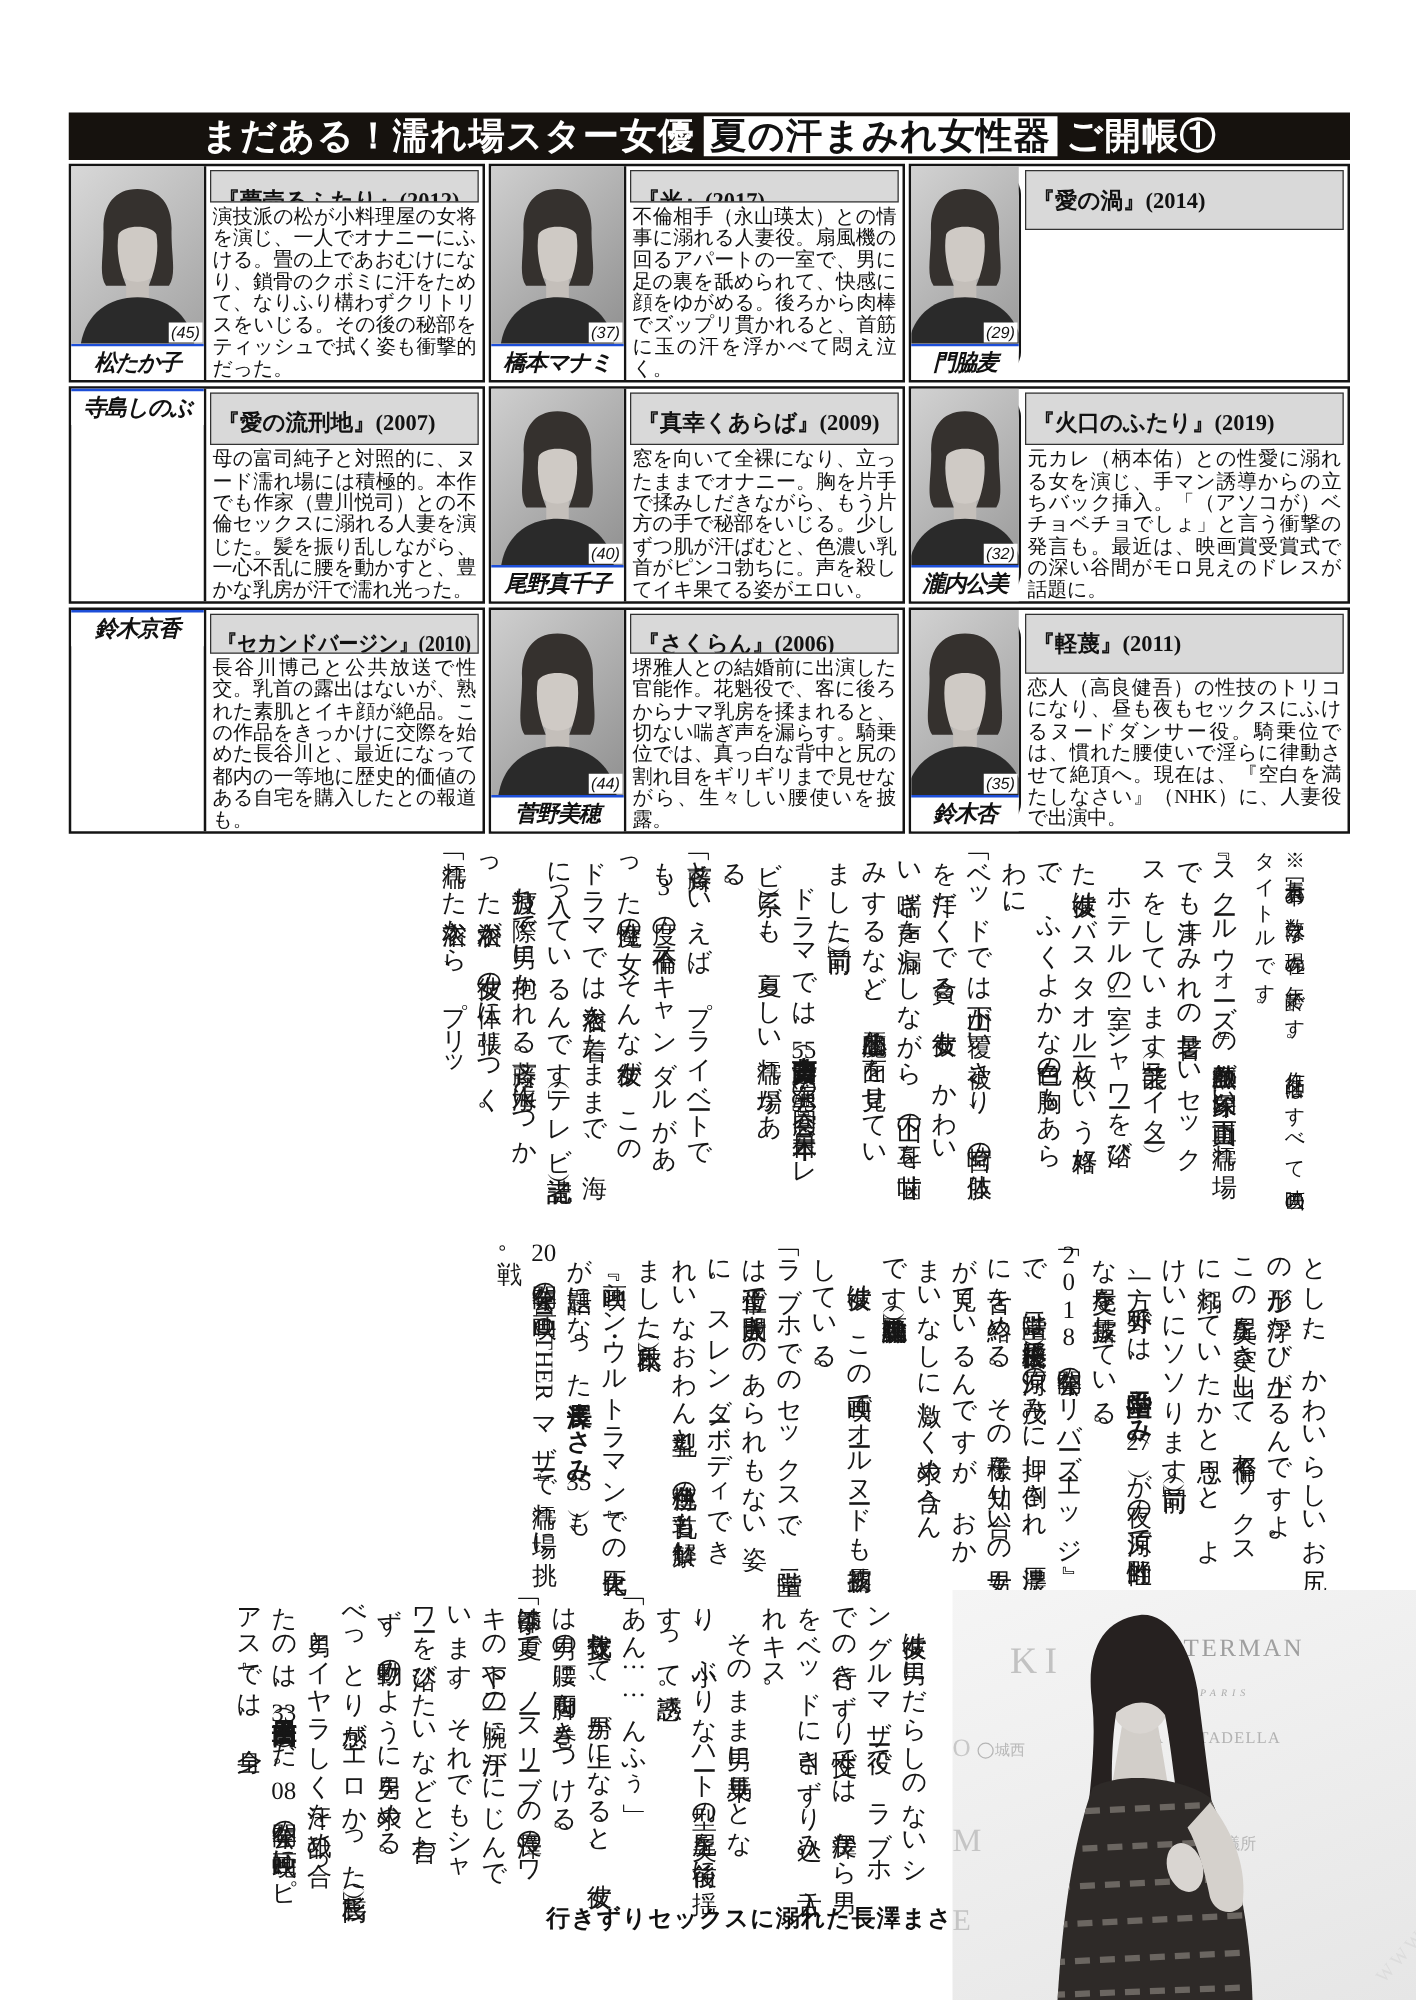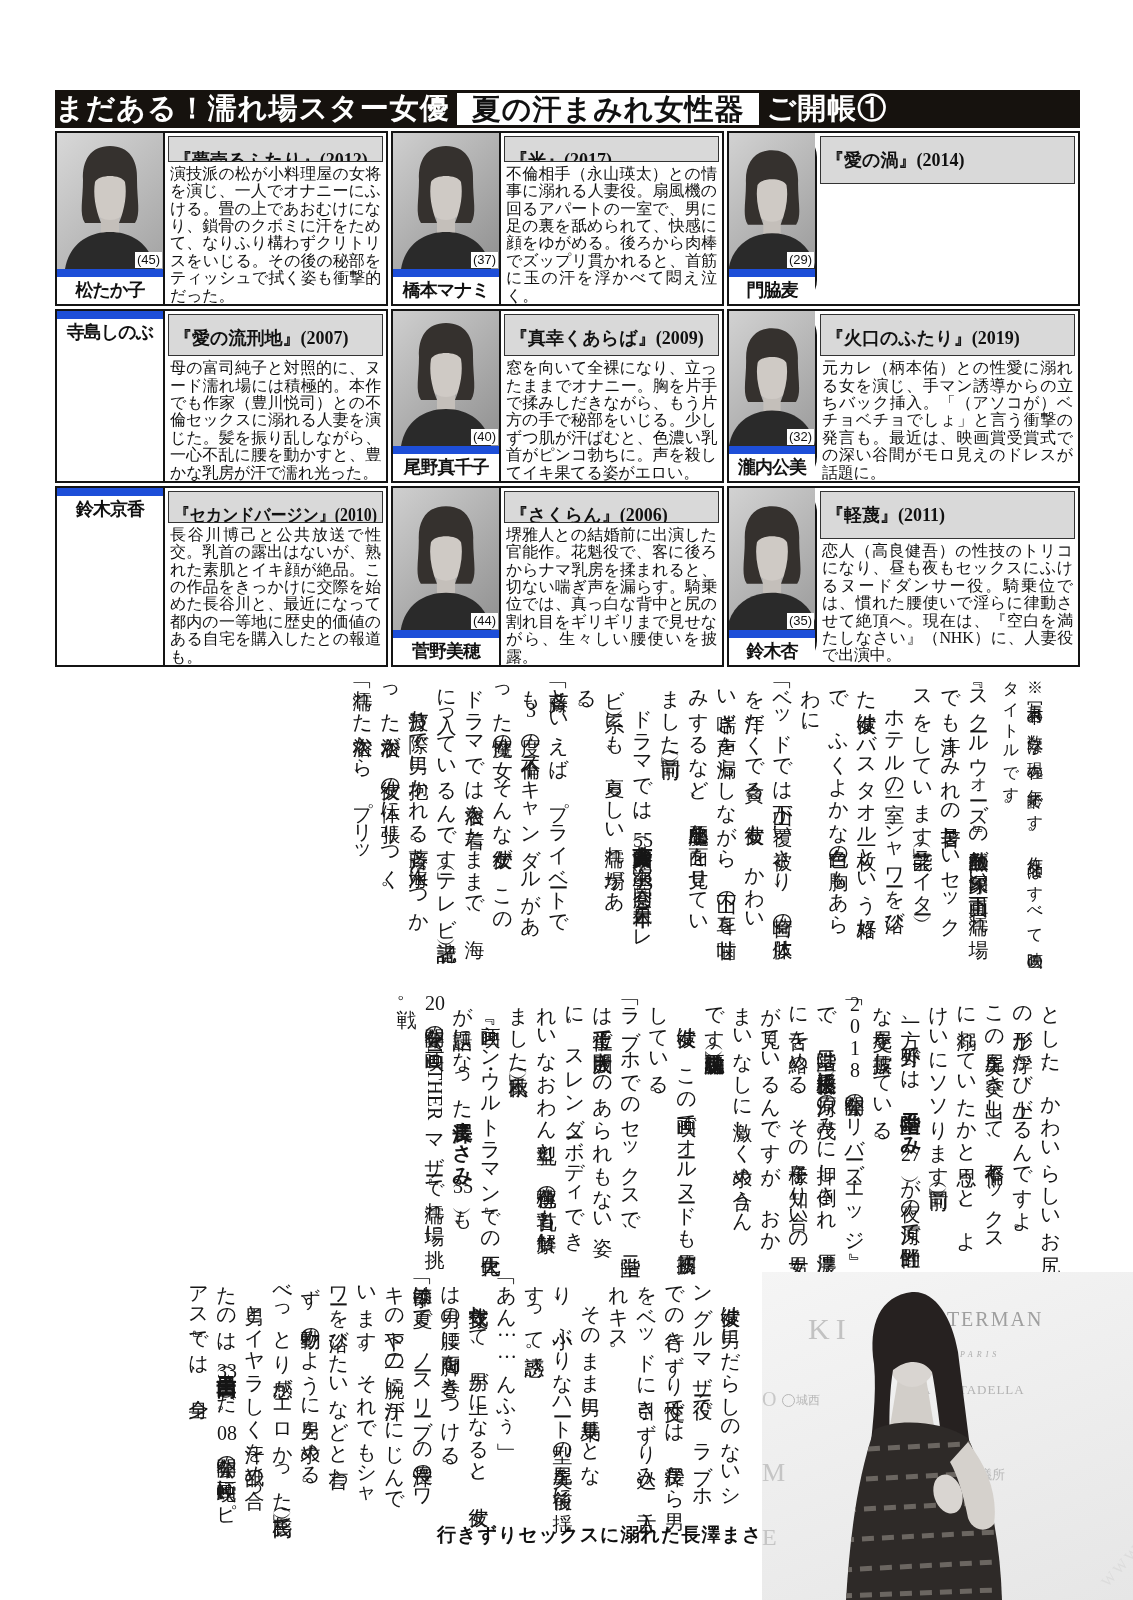--- a/index.html
+++ b/index.html
@@ -1,38 +1,38 @@
 <!DOCTYPE html>
 <html><head>
 <meta charset="utf-8">
 <style>
   html,body{margin:0;padding:0;background:#fff;}
   .page{position:relative;width:1133px;height:1600px;background:#fff;overflow:hidden;
         font-family:"Liberation Serif",serif;color:#111;}
 
   
   .header{position:absolute;left:55px;top:90px;width:1025px;height:38px;background:#16120e;
-          display:flex;align-items:center;justify-content:flex-start;gap:7px;
+          display:flex;align-items:center;justify-content:center;gap:7px;
           font-family:"Liberation Sans",sans-serif;font-weight:bold;font-size:29px;
           color:#fff;letter-spacing:1px;white-space:nowrap;}
-  .header .boxed{background:#fff;color:#111;padding:0 15px;line-height:32px;}
+  .header .boxed{background:#fff;color:#111;padding:0 5px;line-height:32px;}
 
   
   .grid{position:absolute;left:55px;top:131px;width:1025px;display:grid;
         grid-template-columns:333px 333px 1fr;grid-template-rows:175px 174px 181px;gap:3px;}
   .card{border:2px solid #141414;display:flex;background:#fff;min-width:0;}
-  .pcol{width:106px;flex:none;border-right:2px solid #141414;display:flex;flex-direction:column;}
+  .pcol{width:106px;flex:none;border-right:2px solid #141414;display:flex;flex-direction:column;font-style:italic;}
   .card:nth-child(3n) .pcol{width:86px;border-radius:24px;}
   .photo{position:relative;flex:1;background:linear-gradient(135deg,#d8d8d8,#a3a3a3);overflow:hidden;}
   .card:nth-child(3n+2) .photo{background:linear-gradient(135deg,#cfcfcf,#909090);}
   .card:nth-child(3n) .photo{background:linear-gradient(135deg,#d2d2d2,#9b9b9b);}
   .photo svg{position:absolute;left:0;top:0;width:100%;height:100%;}
   .age{position:absolute;right:1px;bottom:1px;background:#fff;color:#111;
        font-family:"Liberation Sans",sans-serif;font-size:13px;line-height:16px;padding:0 2px;}
-  .pname{height:27px;border-top:8px solid #1d4ed8;background:#fff;font-weight:bold;text-align:center;
+  .pname{height:27px;border-top:2px solid #1d4ed8;background:#fff;font-weight:bold;text-align:center;
          font-size:18px;line-height:27px;font-family:"Liberation Sans",sans-serif;
          letter-spacing:-1px;white-space:nowrap;overflow:hidden;}
   .tcol{flex:1;display:flex;flex-direction:column;min-width:0;}
   .ptitle{margin:3px 3px 0 3px;border:1px solid #333;background:#d9d9d9;font-weight:bold;
           font-size:18px;line-height:24px;padding:11px 5px;white-space:nowrap;overflow:hidden;}
   .ptitle .tt{display:inline-block;transform-origin:0 50%;}
   .pdesc{padding:3px 5px 0 5px;font-size:16px;line-height:17.4px;letter-spacing:-0.2px;
          text-align:justify;text-justify:inter-ideograph;}
 
   

